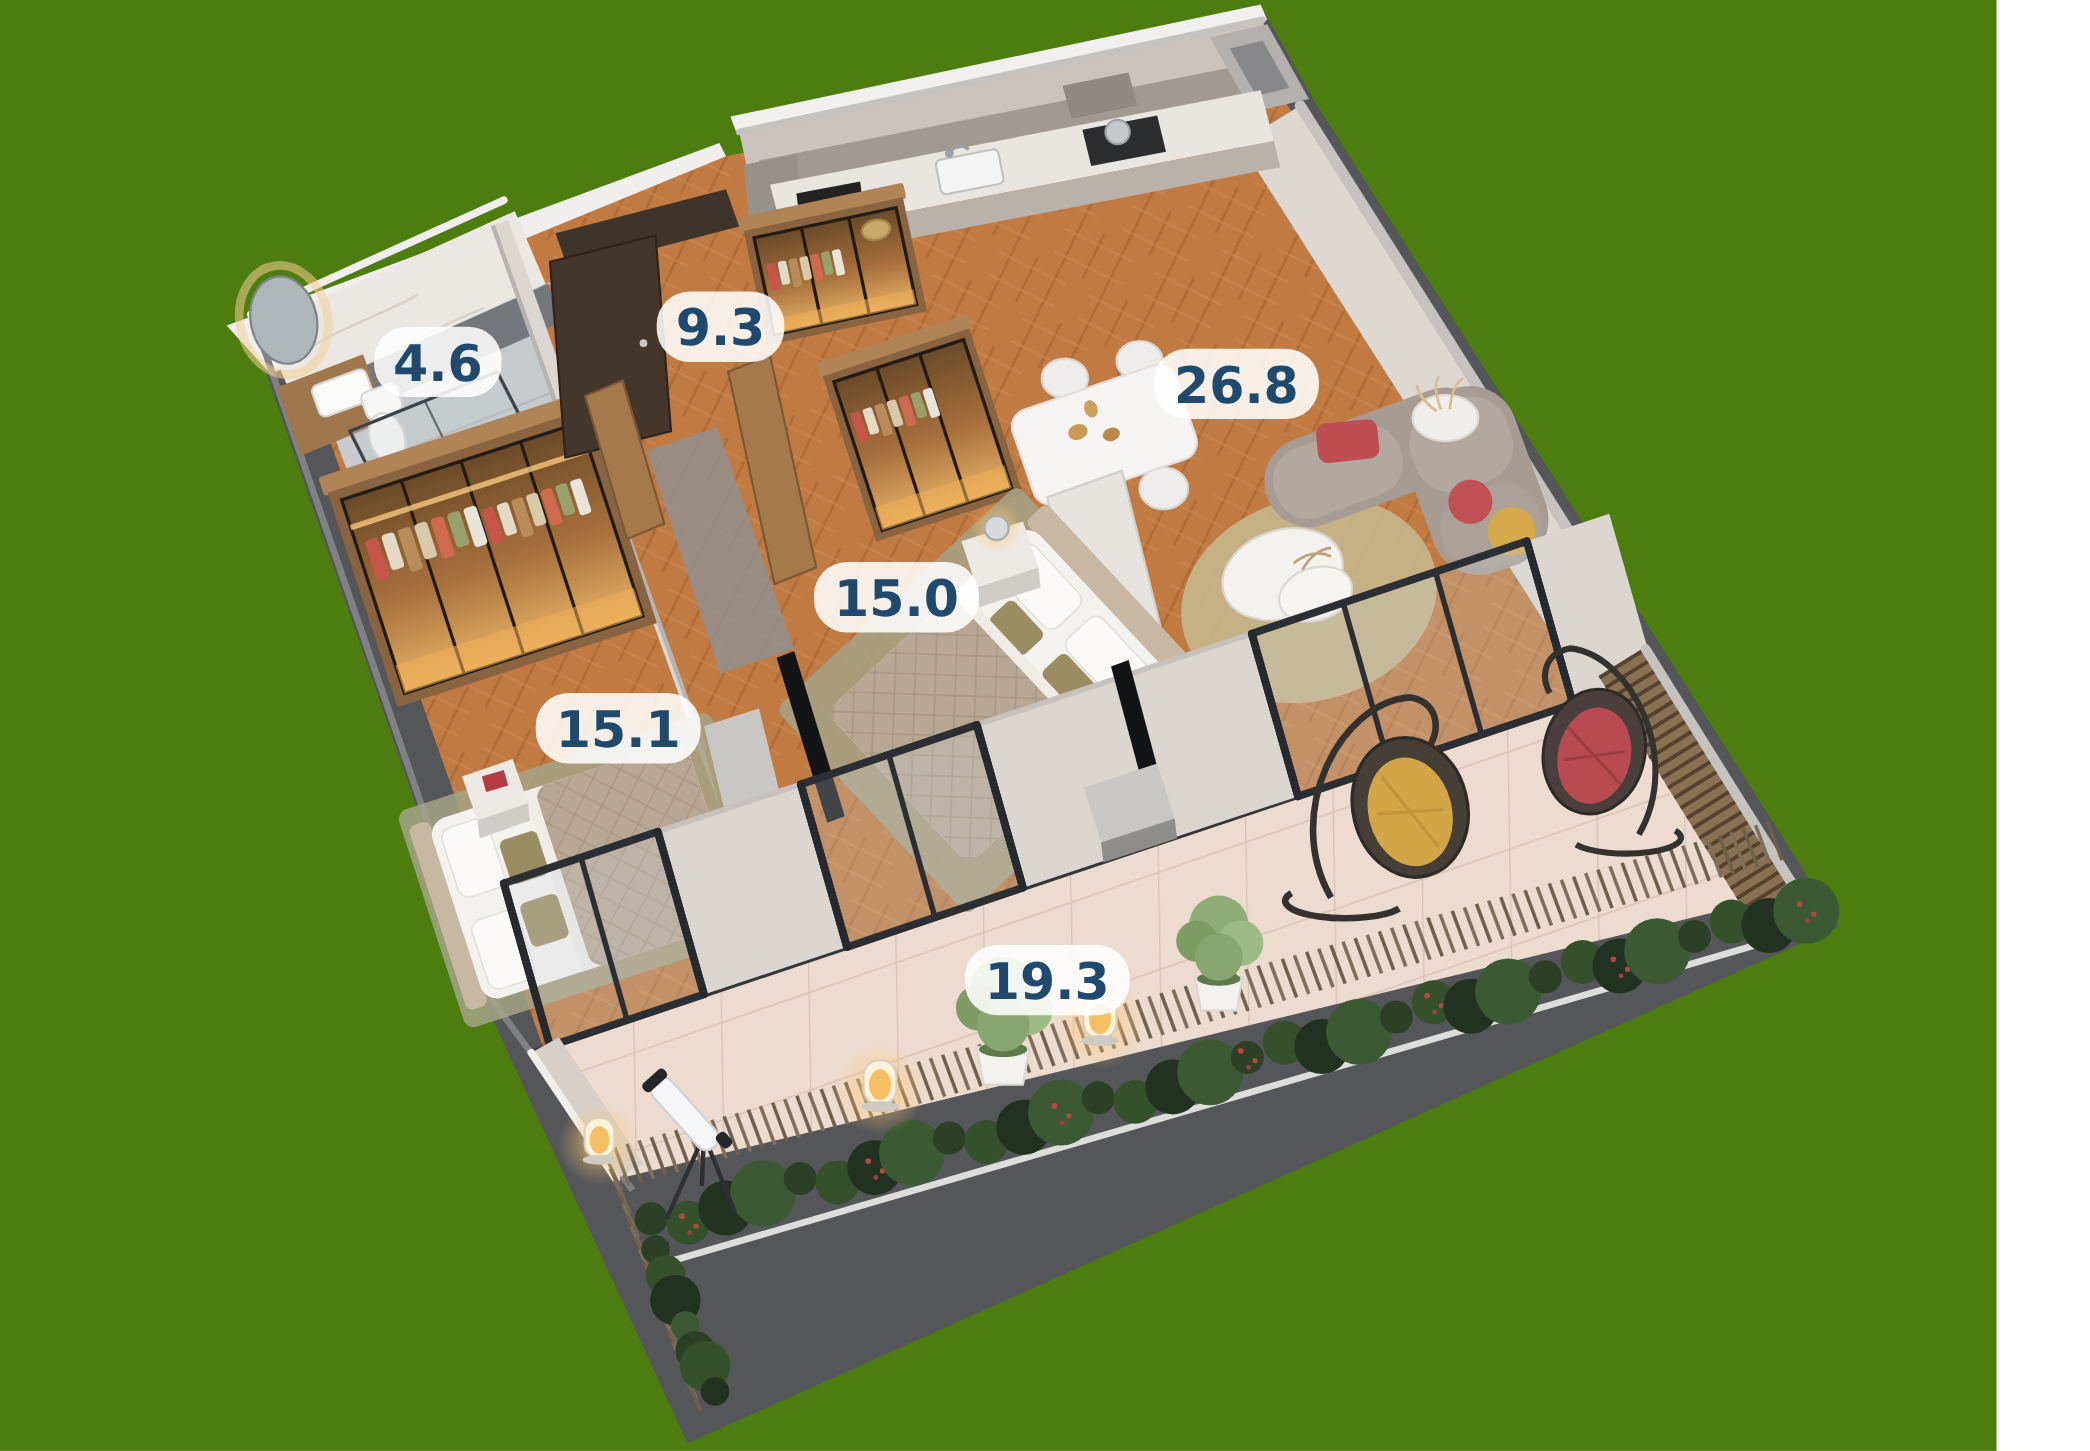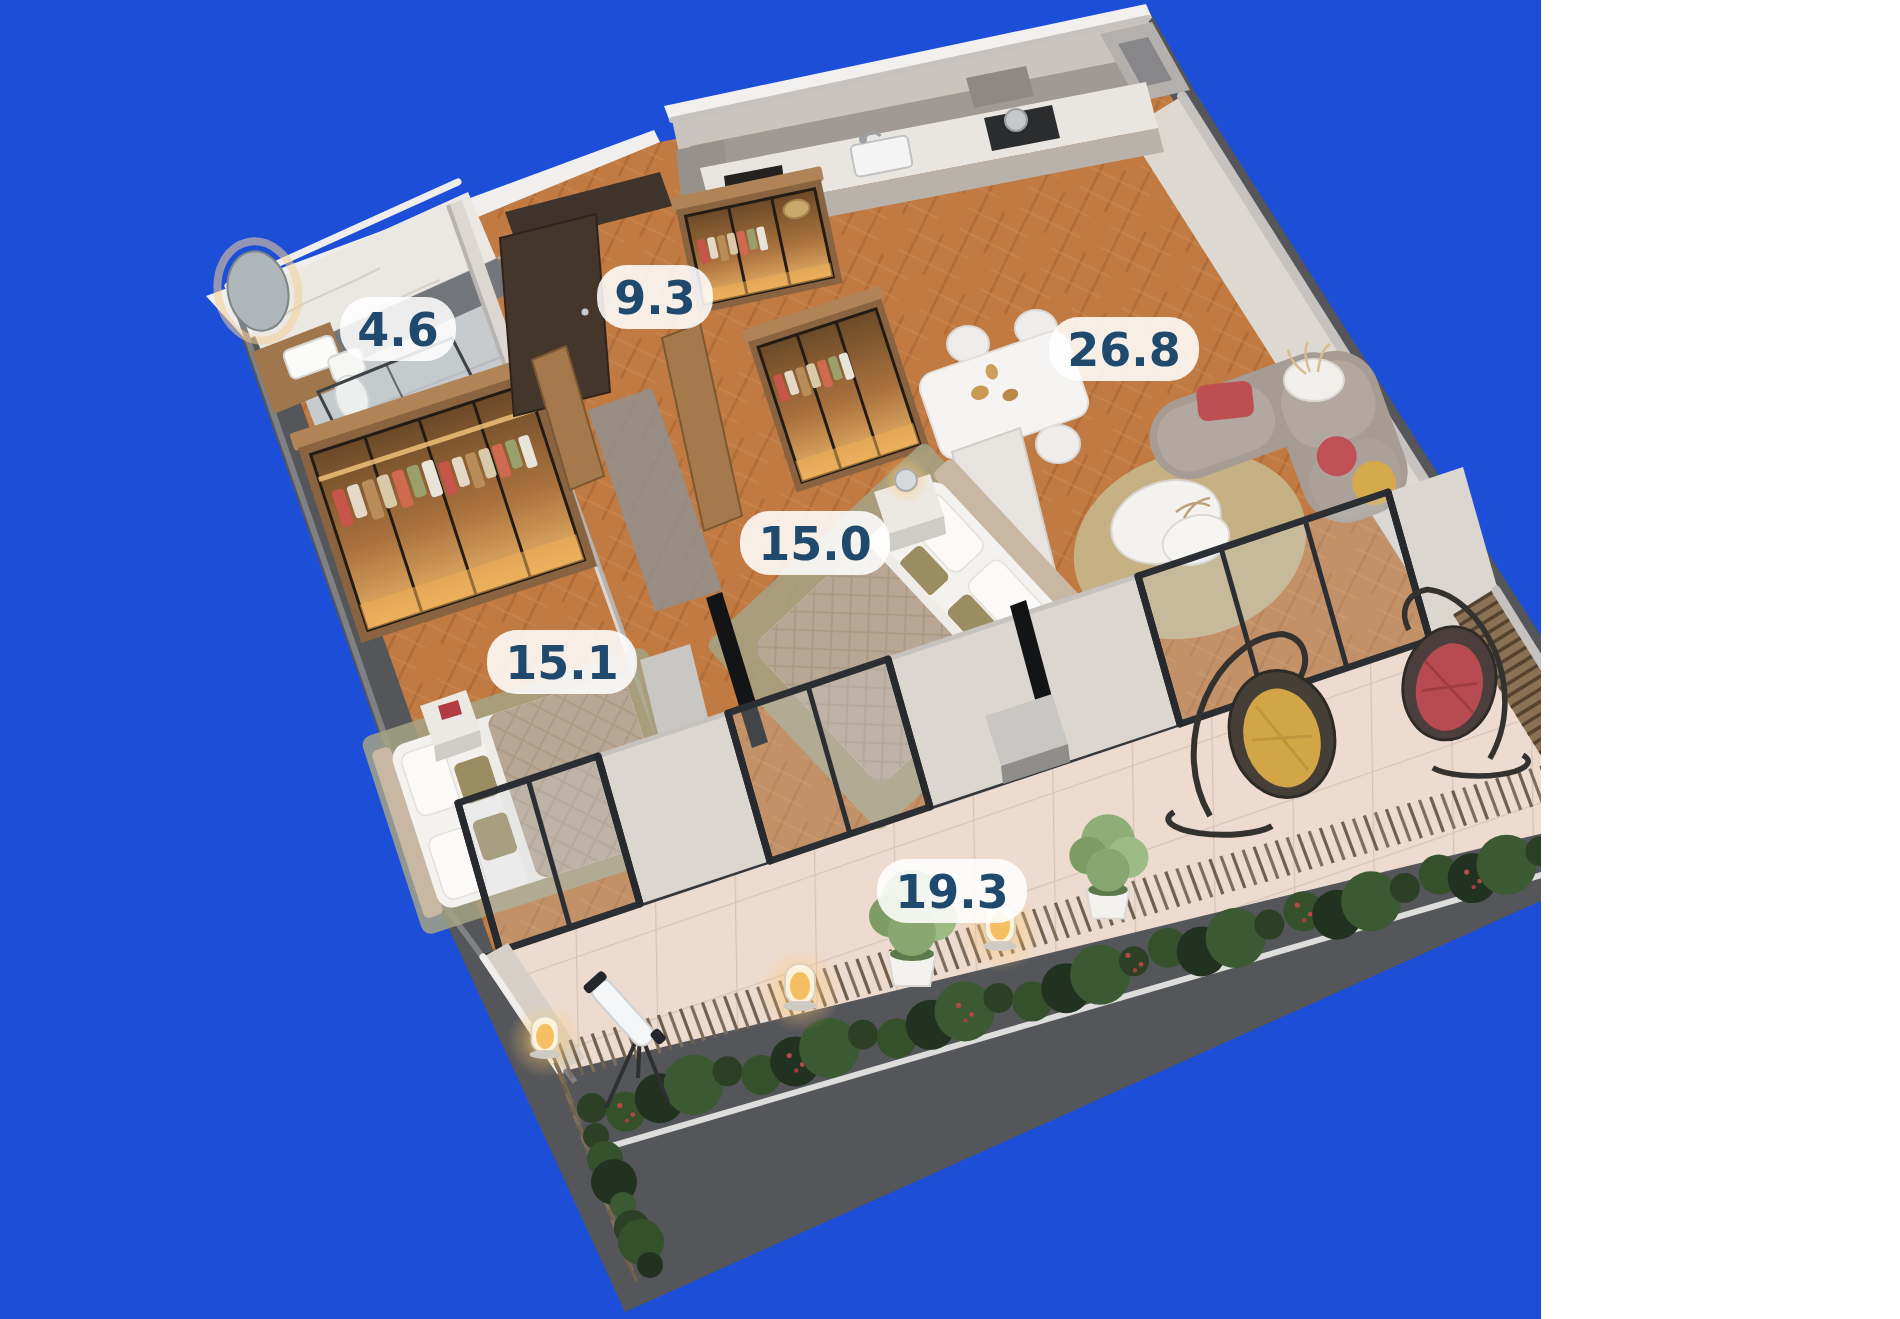--- a/index.html
+++ b/index.html
@@ -1,16 +1,16 @@
 <!DOCTYPE html>
 <html><head>
 <meta charset="utf-8">
 <style>
   html,body{margin:0;padding:0;background:#ffffff;}
-  .stage{width:1541px;height:1319px;position:relative;background:#1d4ed8;overflow:hidden;}
+  .stage{width:1815px;height:1319px;position:relative;background:#4d7c0f;overflow:hidden;}
   svg{display:block;}
   .pill{fill:#ffffff;opacity:.87;}
   .lbl{font-family:"DejaVu Sans","Liberation Sans",sans-serif;font-weight:bold;font-size:46px;fill:#1f4a6e;text-anchor:middle;}
   .cap{stroke:#c6c2bf;stroke-width:6;stroke-linecap:round;fill:none;}
   .capw{stroke:#efeeec;stroke-width:7;stroke-linecap:round;fill:none;}
   .frame{fill:rgba(203,215,221,0.25);stroke:#2b2f33;stroke-width:7;stroke-linejoin:round;}
   .mull{stroke:#2b2f33;stroke-width:5;}
   .post{stroke:#26292d;stroke-width:7;stroke-linecap:round;}
   .wallface{fill:#dcd6d0;}
   .wood-door{fill:#a5794c;stroke:#7c5835;stroke-width:2;}

